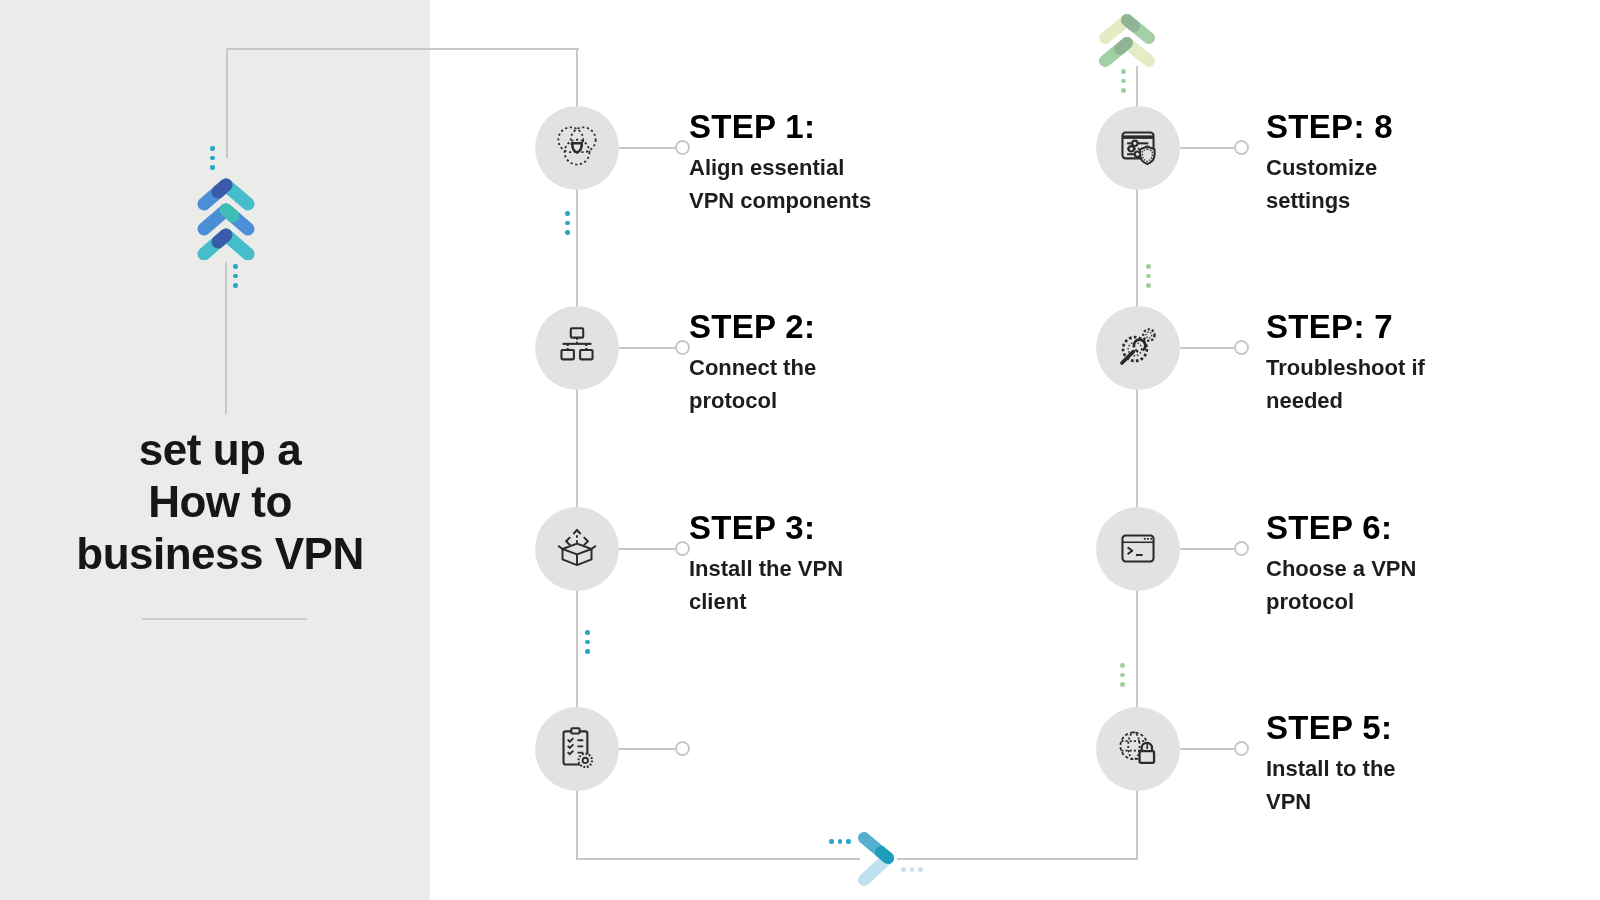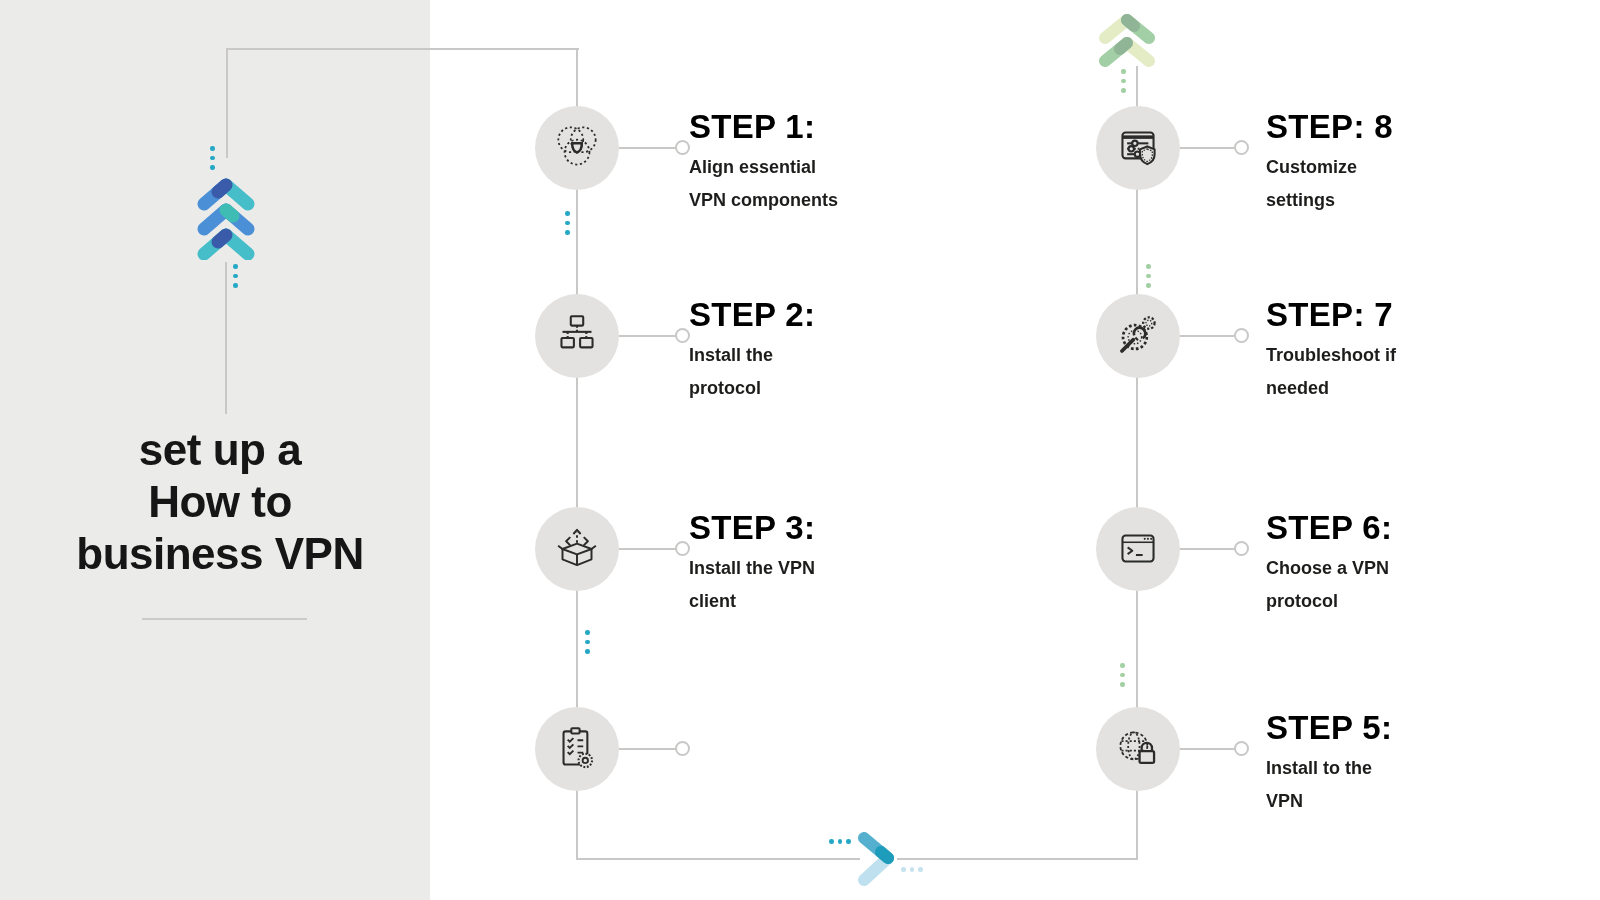--- a/index.html
+++ b/index.html
@@ -19,23 +19,23 @@
   .faint span{background:#C6E2EE;}
   
   .step{position:absolute;width:470px;height:130px;}
   .step .circle{position:absolute;left:0;top:0;width:84px;height:84px;border-radius:50%;
                 background:#E3E2E1;display:flex;align-items:center;justify-content:center;}
   .step .tick{position:absolute;top:41px;height:2px;background:#C9C8C7;}
   .step .ring{position:absolute;top:34px;width:11px;height:11px;border:2px solid #C9C8C7;
               border-radius:50%;background:#FFFFFF;}
   .step .text{position:absolute;top:2px;}
   .step-label{font-weight:bold;font-size:33px;line-height:38px;color:#000000;letter-spacing:0.3px;}
-  .step-body{margin-top:5px;font-weight:bold;font-size:18px;line-height:33px;color:#1D1D1B;}
+  .step-body{margin-top:5px;font-weight:bold;font-size:22px;line-height:33px;color:#1D1D1B;}
   .col-l{left:535px;} .col-r{left:1096px;}
-  .row-1{top:106px;} .row-2{top:294px;} .row-3{top:507px;} .row-4{top:707px;}
+  .row-1{top:106px;} .row-2{top:306px;} .row-3{top:507px;} .row-4{top:707px;}
   .col-l .tick{left:84px;width:57px;} .col-l .ring{left:140px;} .col-l .text{left:154px;}
   .col-r .tick{left:84px;width:54px;} .col-r .ring{left:138px;} .col-r .text{left:170px;}
   .logo{position:absolute;}
   svg{display:block;}
 </style>
 </head>
 <body>
 
 <div class="canvas">
 
@@ -164,21 +164,21 @@
           <path d="M19 24 V30 M37 24 V30" stroke-dasharray="2 2"></path>
           <rect x="13" y="30" width="12" height="9" rx="1"></rect>
           <rect x="31" y="30" width="12" height="9" rx="1"></rect>
         </g>
       </svg>
     </div>
     <div class="tick"></div>
     <div class="ring"></div>
     <div class="text">
       <div class="step-label">STEP 2:</div>
-      <div class="step-body"><span>Install the</span><br><span>protocol</span></div>
+      <div class="step-body"><span>Connect the</span><br><span>protocol</span></div>
     </div>
   </div>
 
   <div class="step col-l row-3">
     <div class="circle">
       <svg width="58" height="58" viewBox="0 0 56 56">
         <g fill="none" stroke="#2b2b2b" stroke-width="1.9" stroke-linejoin="round">
           <path d="M28 22 V12" stroke-dasharray="2.4 2.4"></path>
           <path d="M24.5 13.5 L28 9.5 L31.5 13.5"></path>
           <path d="M21.5 16.5 L17.5 20.5 L21.5 24.5"></path>

